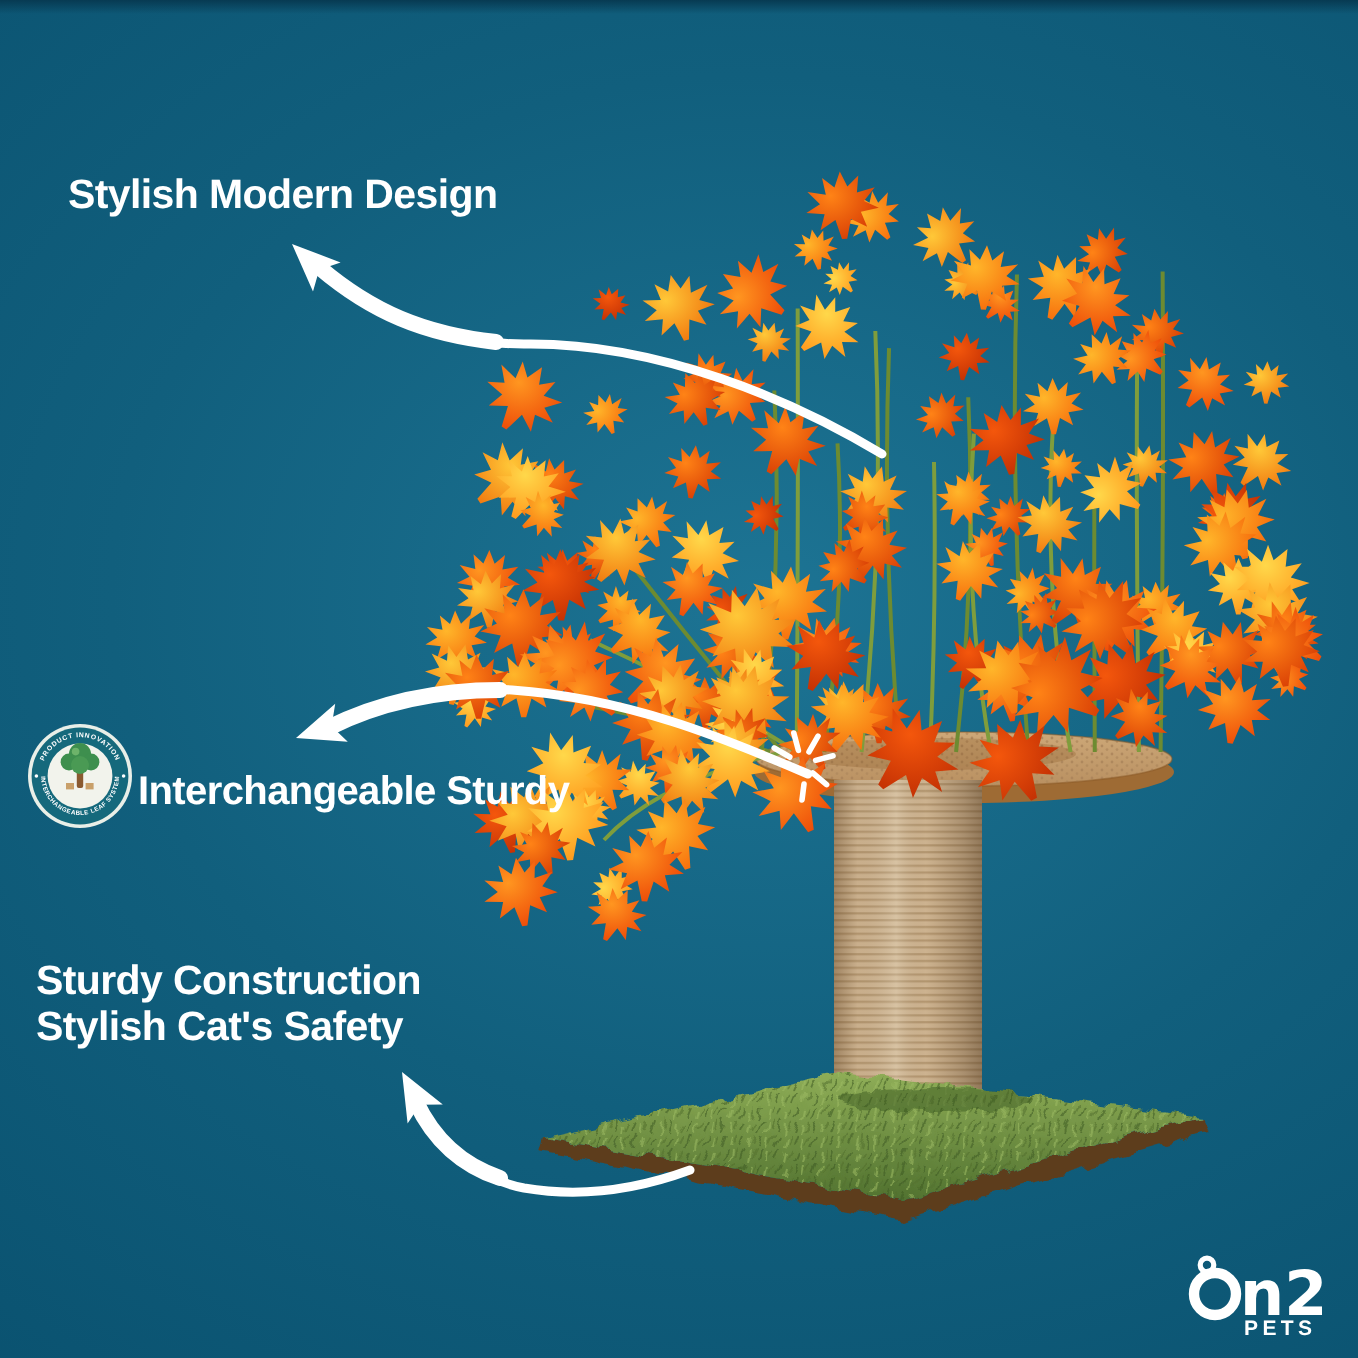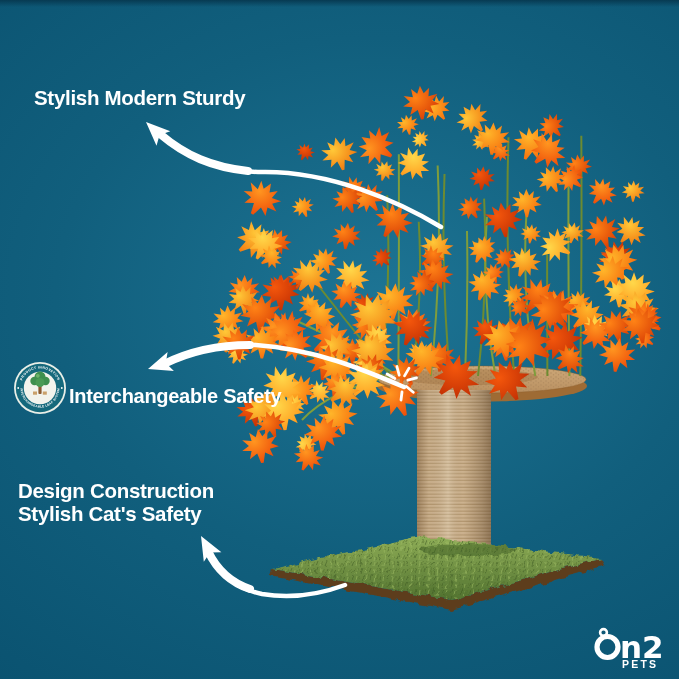--- a/index.html
+++ b/index.html
@@ -297,26 +297,26 @@
         <path d="M394.9,378.5 L387.1,374"></path>
         <path d="M399.2,375.2 L396.9,366.5"></path>
         <path d="M404.5,375.9 L409,368.1"></path>
         <path d="M407.8,380.2 L416.5,377.9"></path>
         <path d="M406.4,386.5 L413.3,392.3"></path>
         <path d="M402,392 L401,400"></path>
       </g>
     </g>
   </svg>
 
-  <div class="heading h-stylish">Stylish Modern Sturdy</div>
-
-  <div class="heading h-leaves">Interchangeable Safety</div>
+  <div class="heading h-stylish">Stylish Modern Design</div>
+
+  <div class="heading h-leaves">Interchangeable Sturdy</div>
 
   <div class="heading h-sturdy">
-    <div>Design Construction</div>
+    <div>Sturdy Construction</div>
     <div>Stylish Cat's Safety</div>
   </div>
 
   <svg class="badge" viewBox="0 0 54 54">
     <defs>
       <path id="arcTop" d="M 7.5,27 A 19.5,19.5 0 0 1 46.5,27"></path>
       <path id="arcBot" d="M 7.5,27 A 19.5,19.5 0 0 0 46.5,27"></path>
     </defs>
     <circle cx="27" cy="27" r="26" fill="#e9efe8"></circle>
     <circle cx="27" cy="27" r="24.2" fill="#15697c"></circle>

